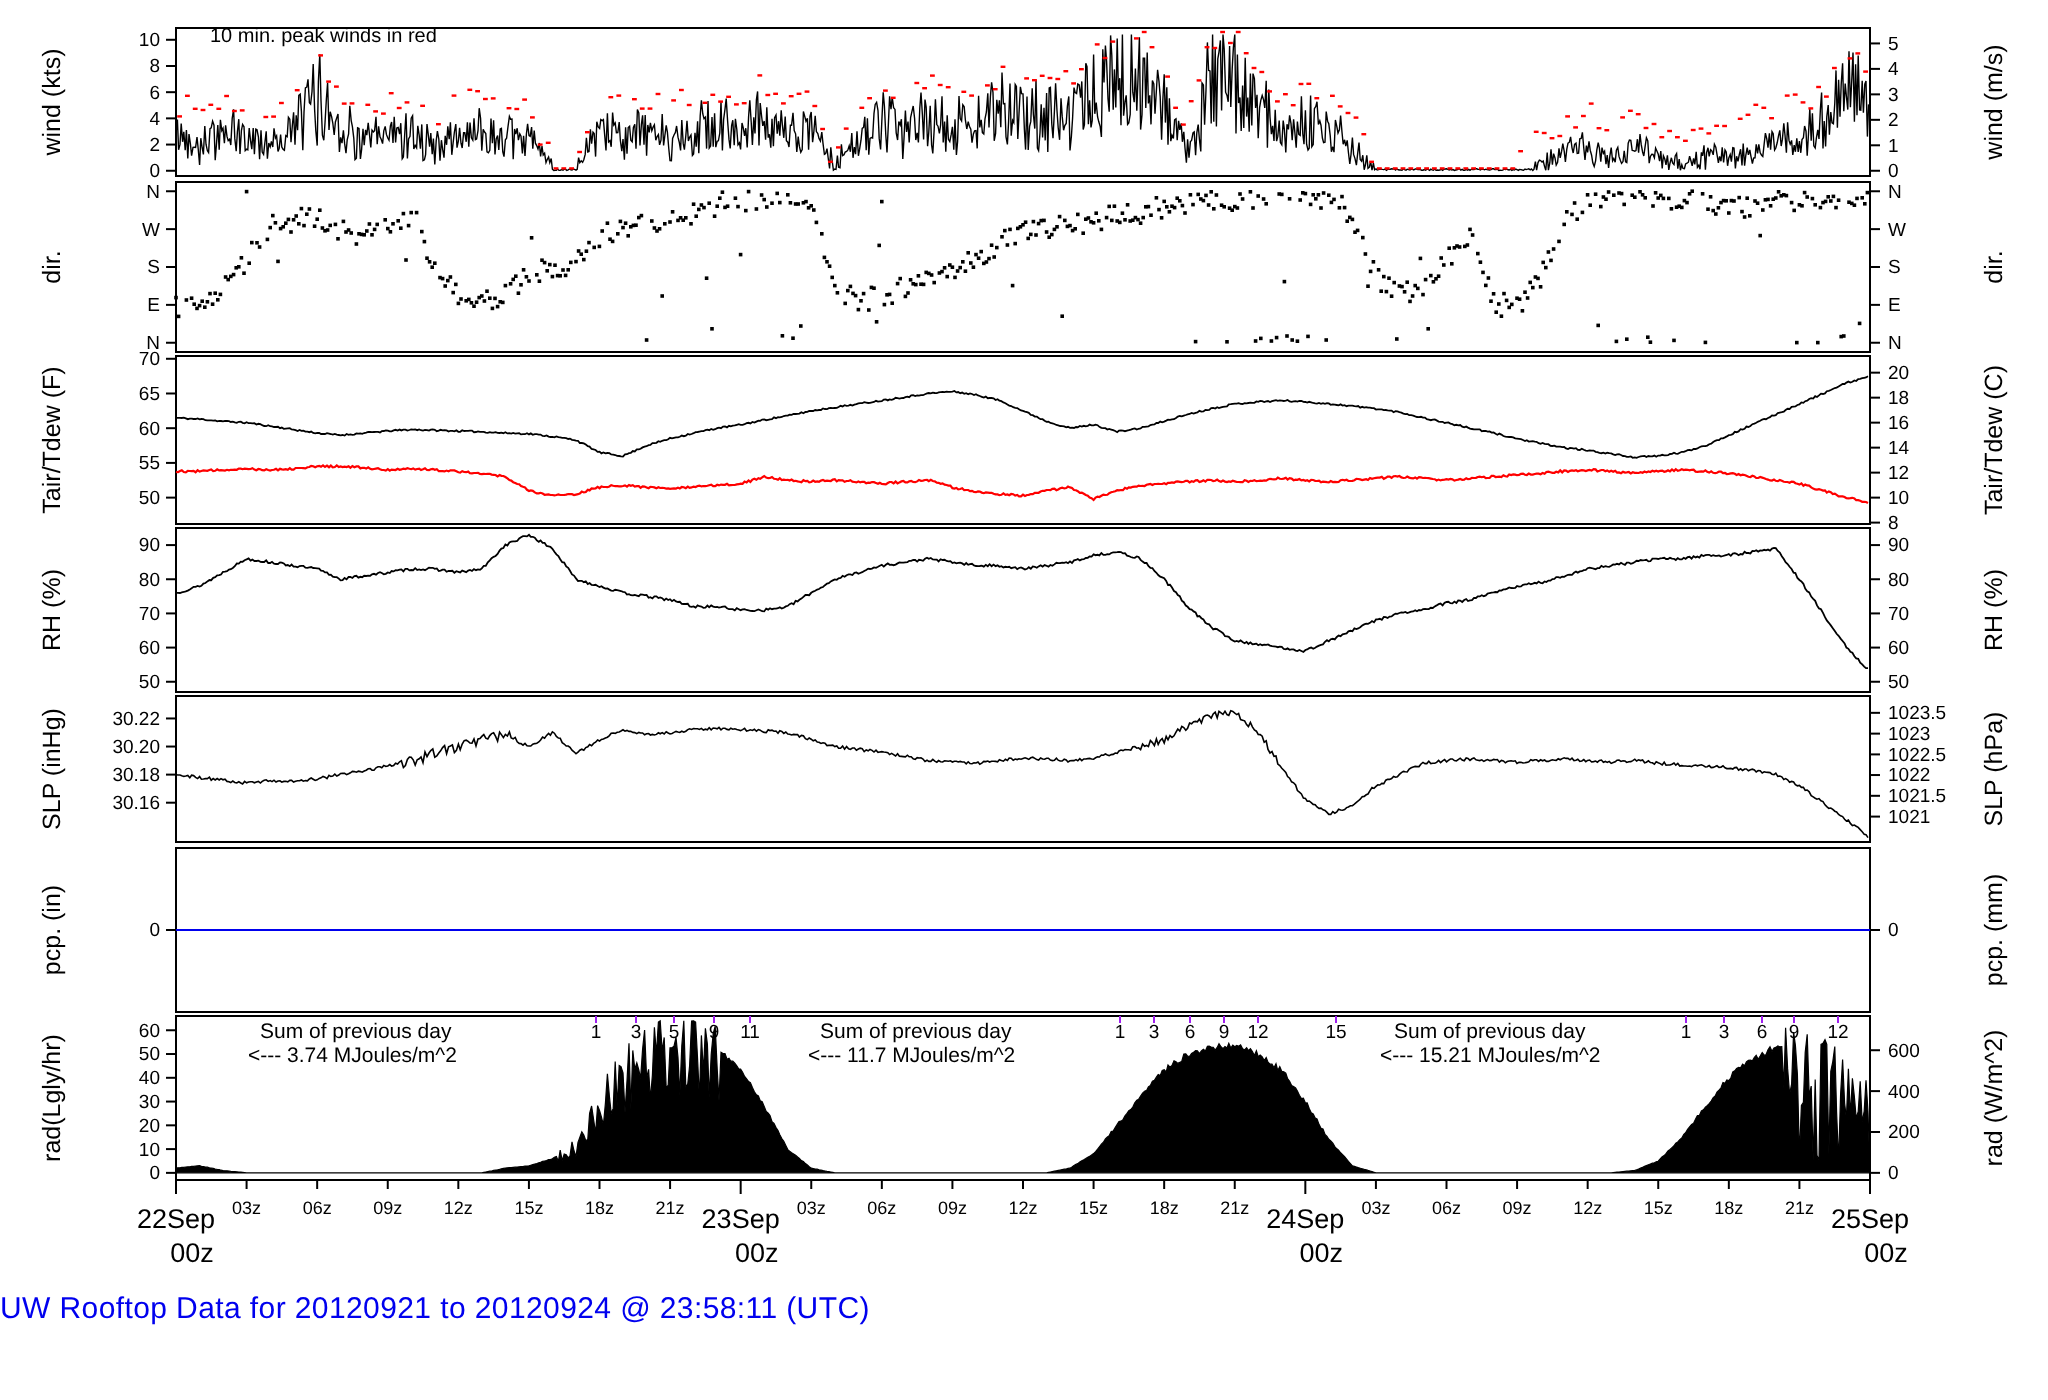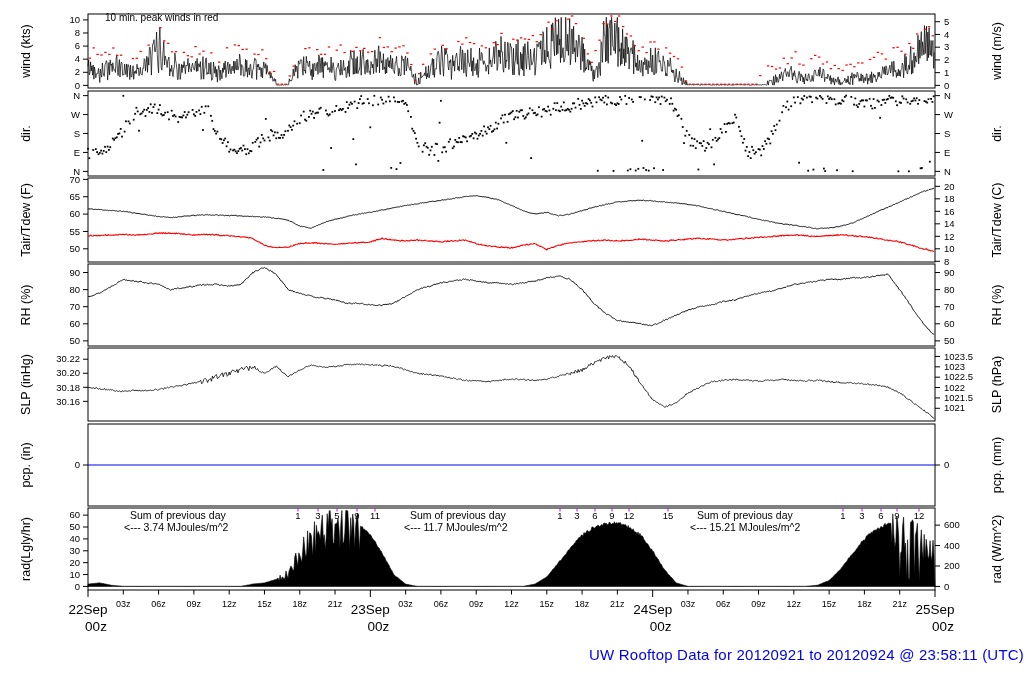--- a/index.html
+++ b/index.html
@@ -1,20 +1,20 @@
 <!DOCTYPE html>
 <html><head>
 <meta charset="utf-8">
 <style>
   html,body{margin:0;padding:0;background:#fff;}
   .figure{position:relative;width:1024px;height:700px;background:#ffffff;overflow:hidden;
           font-family:"Liberation Sans","DejaVu Sans",sans-serif;}
   #plot{position:absolute;top:0;left:0;}
   svg text{font-family:"Liberation Sans","DejaVu Sans",sans-serif;fill:#000;}
-  .title{position:absolute;top:646px;left:0;width:1024px;text-align:right;
+  .title{position:absolute;top:646px;left:0;width:1024px;text-align:left;
          color:#0000ee;font-size:15px;letter-spacing:0.2px;}
 </style>
 </head>
 <body>
 
 <div class="figure">
   <svg id="plot" width="1024" height="700">
       <rect x="88" y="14" width="847" height="74" fill="#fff" stroke="#000" stroke-width="1"></rect>
       <line x1="83" y1="85.38053097345133" x2="88" y2="85.38053097345133" stroke="#000" stroke-width="1"></line>
       <text x="80" y="88.58053097345133" text-anchor="end" font-size="9.5">0</text>

